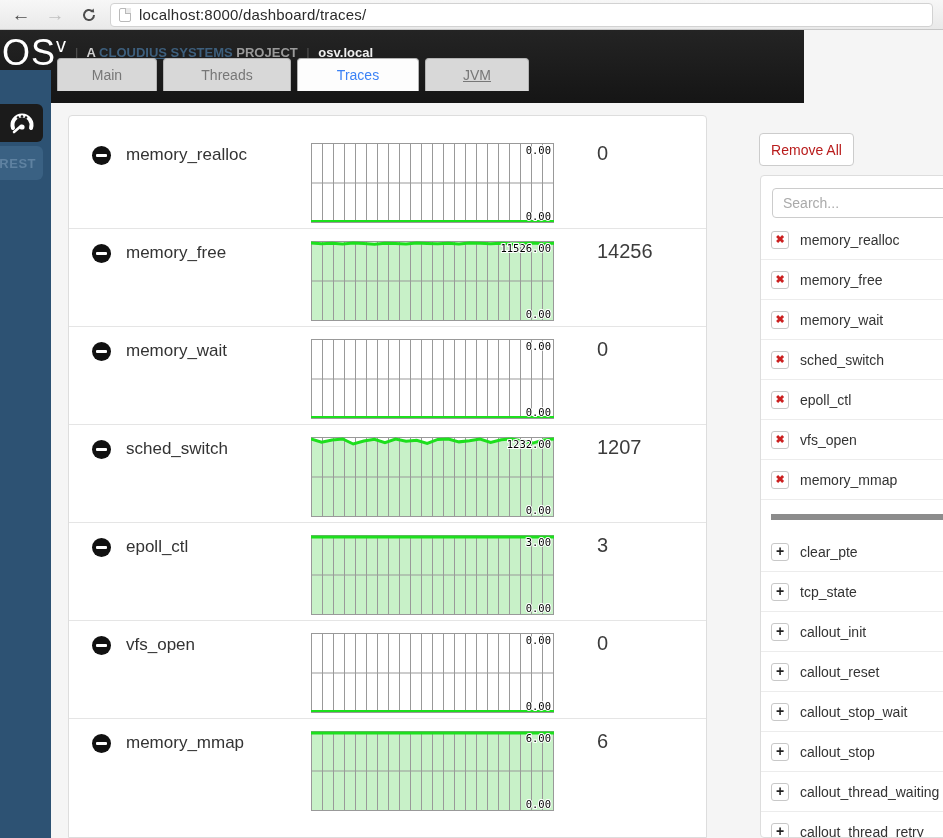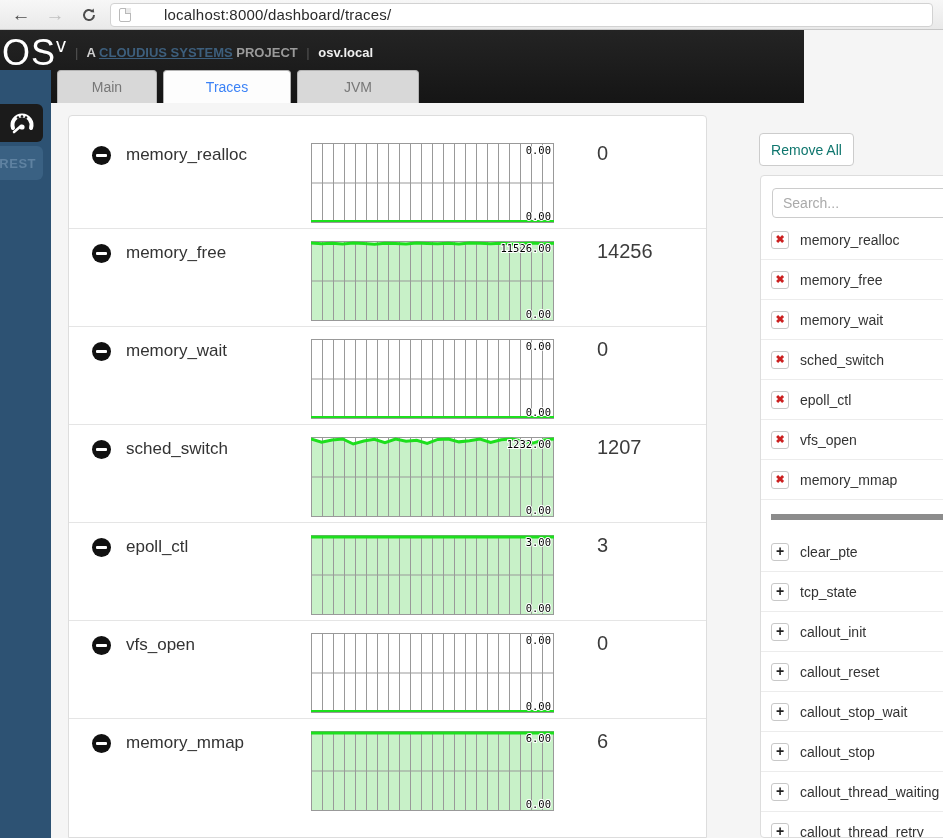--- a/index.html
+++ b/index.html
@@ -14,37 +14,37 @@
   .navbtn { width:26px; height:26px; margin-left:8px; display:flex; align-items:center;
             justify-content:center; font-size:19px; font-weight:bold; color:#4d4d4d; }
   .navbtn.disabled { color:#c0c0c0; }
   .urlbar { flex:1; height:24px; margin:0 10px 0 8px; background:#fff;
             border:1px solid #d2d2d2; border-radius:4px; display:flex; align-items:center;
             padding:0 8px; }
   .pageicon { width:12px; height:14px; border:1px solid #b9b9b9; border-radius:2px;
               margin-right:8px; position:relative; background:#fff; }
   .pageicon::after{ content:""; position:absolute; right:-1px; top:-1px; width:5px; height:5px;
               background:#e9e9e9; border-left:1px solid #b9b9b9; border-bottom:1px solid #b9b9b9;}
-  .urltext { font-size:15px; color:#2b2b2b; letter-spacing:.2px; white-space:nowrap;margin-left:25px; }
+  .urltext { font-size:15px; color:#2b2b2b; letter-spacing:.2px; white-space:nowrap; }
 
   
   .header { position:absolute; left:0; top:30px; width:804px; height:73px;
             background:linear-gradient(#242424,#151515); }
   .logo { position:absolute; left:2px; top:2px; color:#fff; font-size:36px; font-weight:400;
           letter-spacing:1px; }
   .logo sup { font-size:20px; }
   .brandline { position:absolute; left:70px; top:15px; font-size:13px; font-weight:bold;
                white-space:nowrap; }
   .brandline .pipe { color:#555; font-weight:normal; padding:0 5px; }
   .brandline .a { color:#cfcfcf; }
   .brandline .brand { color:#3d5f7d;text-decoration:underline; }
   .brandline .project { color:#9a9a9a; }
   .brandline .host { color:#f0f0f0; }
 
-  .tab-bar { position:absolute; left:57px; bottom:0; display:flex; }
+  .tab-bar { position:absolute; left:57px; bottom:12px; display:flex; }
   .tab { height:33px; margin-right:6px; display:flex; align-items:center; justify-content:center;
          background:#d8d8d8; border:1px solid #b3b3b3; border-bottom:none;
          border-radius:4px 4px 0 0; color:#777; font-size:14px; }
   .tab.active { background:#fdfdfd; color:#3b82f6; }
   .tab:nth-child(1){ width:100px; } .tab:nth-child(2){ width:128px; }
   .tab:nth-child(3){ width:122px; } .tab:nth-child(4){ width:104px;text-decoration:underline; }
 
   
   .sidebar { position:absolute; left:0; top:70px; width:51px; height:768px; background:#2d5273; }
   .icon-chip { position:absolute; left:-6px; top:34px; width:49px; height:38px; background:#1b1b1b;
@@ -67,21 +67,21 @@
                background:#fff; border-radius:1px; }
   .trace-name { position:absolute; left:57px; top:14px; font-size:17px; color:#333; }
   .trace-chart { position:absolute; left:242px; top:12px; width:243px; height:69px; }
   .trace-value { position:absolute; left:528px; top:11px; font-size:20px; color:#3c3c3c; }
   .chart-label { font-family:"DejaVu Sans Mono", monospace; font-size:10.5px; fill:#000;
                  paint-order:stroke; stroke:#ffffff; stroke-width:2px; }
 
   
   .remove-all { position:absolute; left:759px; top:133px; width:95px; height:33px;
                 background:#fff; border:1px solid #ccc; border-radius:4px; font-size:14px;
-                color:#0f766e; font-family:"Liberation Sans", sans-serif; }
+                color:#b91c1c; font-family:"Liberation Sans", sans-serif; }
   .picker-panel { position:absolute; left:760px; top:175px; width:272px; height:663px;
                   background:#fff; border:1px solid #ddd; border-radius:4px; overflow:hidden; }
   .search-input { display:block; margin:12px 11px 2px 11px; width:248px; height:30px;
                   border:1px solid #ccc; border-radius:4px; padding:0 10px; font-size:14px;
                   color:#333; font-family:"Liberation Sans", sans-serif; }
   .search-input::placeholder { color:#aaa; }
   .picker-list { list-style:none; }
   .picker-item { height:40px; display:flex; align-items:center; padding-left:10px;
                  border-bottom:1px solid #ececec; }
   .icon-box { width:18px; height:18px; border:1px solid #c8c8c8; border-radius:3px;
@@ -115,20 +115,21 @@
   <div class="brandline">
     <span class="pipe">|</span>
     <span class="a">A</span>
     <span class="brand">CLOUDIUS SYSTEMS</span>
     <span class="project">PROJECT</span>
     <span class="pipe">|</span>
     <span class="host">osv.local</span>
   </div>
   <div class="tab-bar">
       <div class="tab">Main</div>
+      <div class="tab">Threads</div>
       <div class="tab active">Traces</div>
       <div class="tab">JVM</div>
     </div>
 </div>
 
 <div class="sidebar">
   <div class="icon-chip">
     <svg width="26" height="24" viewBox="0 0 26 24">
       <path d="M4 17 A 9.5 9.5 0 1 1 22 17" fill="none" stroke="#fff" stroke-width="4" stroke-linecap="round"></path>
       <circle cx="13" cy="16" r="2.6" fill="#fff"></circle>

